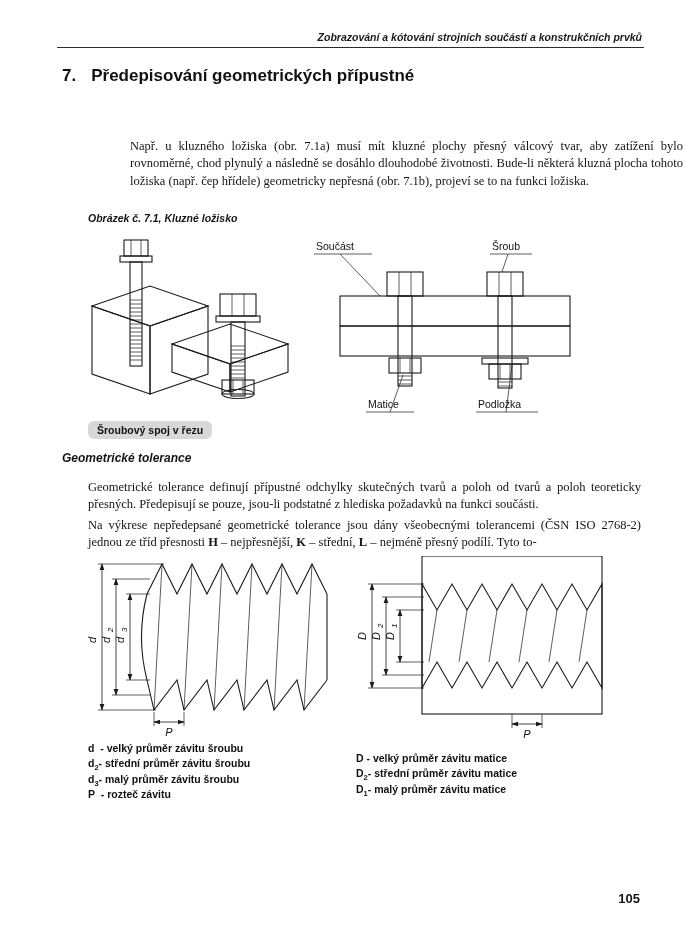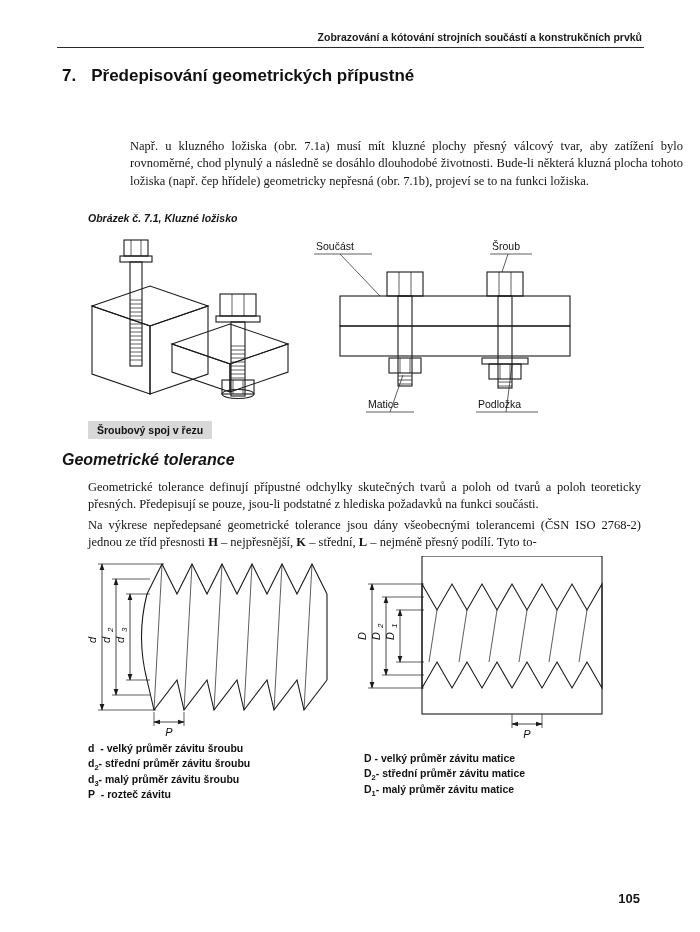--- a/index.html
+++ b/index.html
@@ -1,21 +1,21 @@
 <!DOCTYPE html>
 <html><head>
 <meta charset="utf-8">
 <style>
   * { margin:0; padding:0; box-sizing:border-box; }
   html,body { background:#ffffff; }
   .page { position:relative; width:700px; height:932px; background:#ffffff;
           font-family:"Liberation Serif", serif; color:#141414; overflow:hidden; }
 
   .running-title { position:absolute; top:31px; right:58px;
-     font-family:"Liberation Sans", sans-serif; font-weight:bold; 
+     font-family:"Liberation Sans", sans-serif; font-weight:bold; font-style:italic;
      font-size:10.5px; color:#1a1a1a; }
   .head-rule { position:absolute; top:47px; left:57px; right:56px;
      border-top:1.6px solid #2b2b2b; }
 
   .section-heading { position:absolute; top:66px; left:62px; display:flex; gap:15px;
      font-family:"Liberation Sans", sans-serif; font-weight:bold; font-size:17px; color:#111; }
 
   .body-par { position:absolute; left:88px; width:553px; font-size:12.5px;
      line-height:1.39; text-align:justify; }
   #p1 { top:101px; }
@@ -27,30 +27,30 @@
 
   .fig-caption { position:absolute; top:212px; left:88px;
      font-family:"Liberation Sans", sans-serif; font-weight:bold; font-style:italic;
      font-size:10.5px; }
 
   .fig1 { position:absolute; top:230px; left:60px; }
   .fig2 { position:absolute; top:556px; left:62px; }
 
   .label-box { position:absolute; top:421px; left:88px; background:#d8d8d8;
      font-family:"Liberation Sans", sans-serif; font-weight:bold; font-size:10.5px;
-     padding:3px 9px; color:#111; }
+     padding:3px 9px; color:#111;border-radius:6px; }
 
   .subsection-heading { position:absolute; top:451px; left:62px;
      font-family:"Liberation Sans", sans-serif; font-weight:bold; font-style:italic;
-     font-size:16px; }
+     font-size:12px; }
 
   .legend { position:absolute; font-family:"Liberation Sans", sans-serif;
      font-weight:bold; font-size:10.5px; line-height:1.3; color:#111; }
   .legend-left  { top:742px; left:88px; }
-  .legend-right { top:752px; left:364px; }
+  .legend-right { top:752px; left:356px; }
   .lg-sub { font-size:7.5px; vertical-align:-2.5px; }
   .lg-desc { white-space:pre-wrap;margin-top:24px; }
 
   .page-number { position:absolute; top:891px; right:60px;
      font-family:"Liberation Sans", sans-serif; font-weight:bold; font-size:13px; }
 
   svg text { font-family:"Liberation Sans", sans-serif; fill:#111; }
   .callout { font-size:10.5px; }
   .dimlab { font-style:italic; font-size:11px; }
   .dimsub { font-style:italic; font-size:8px; }

